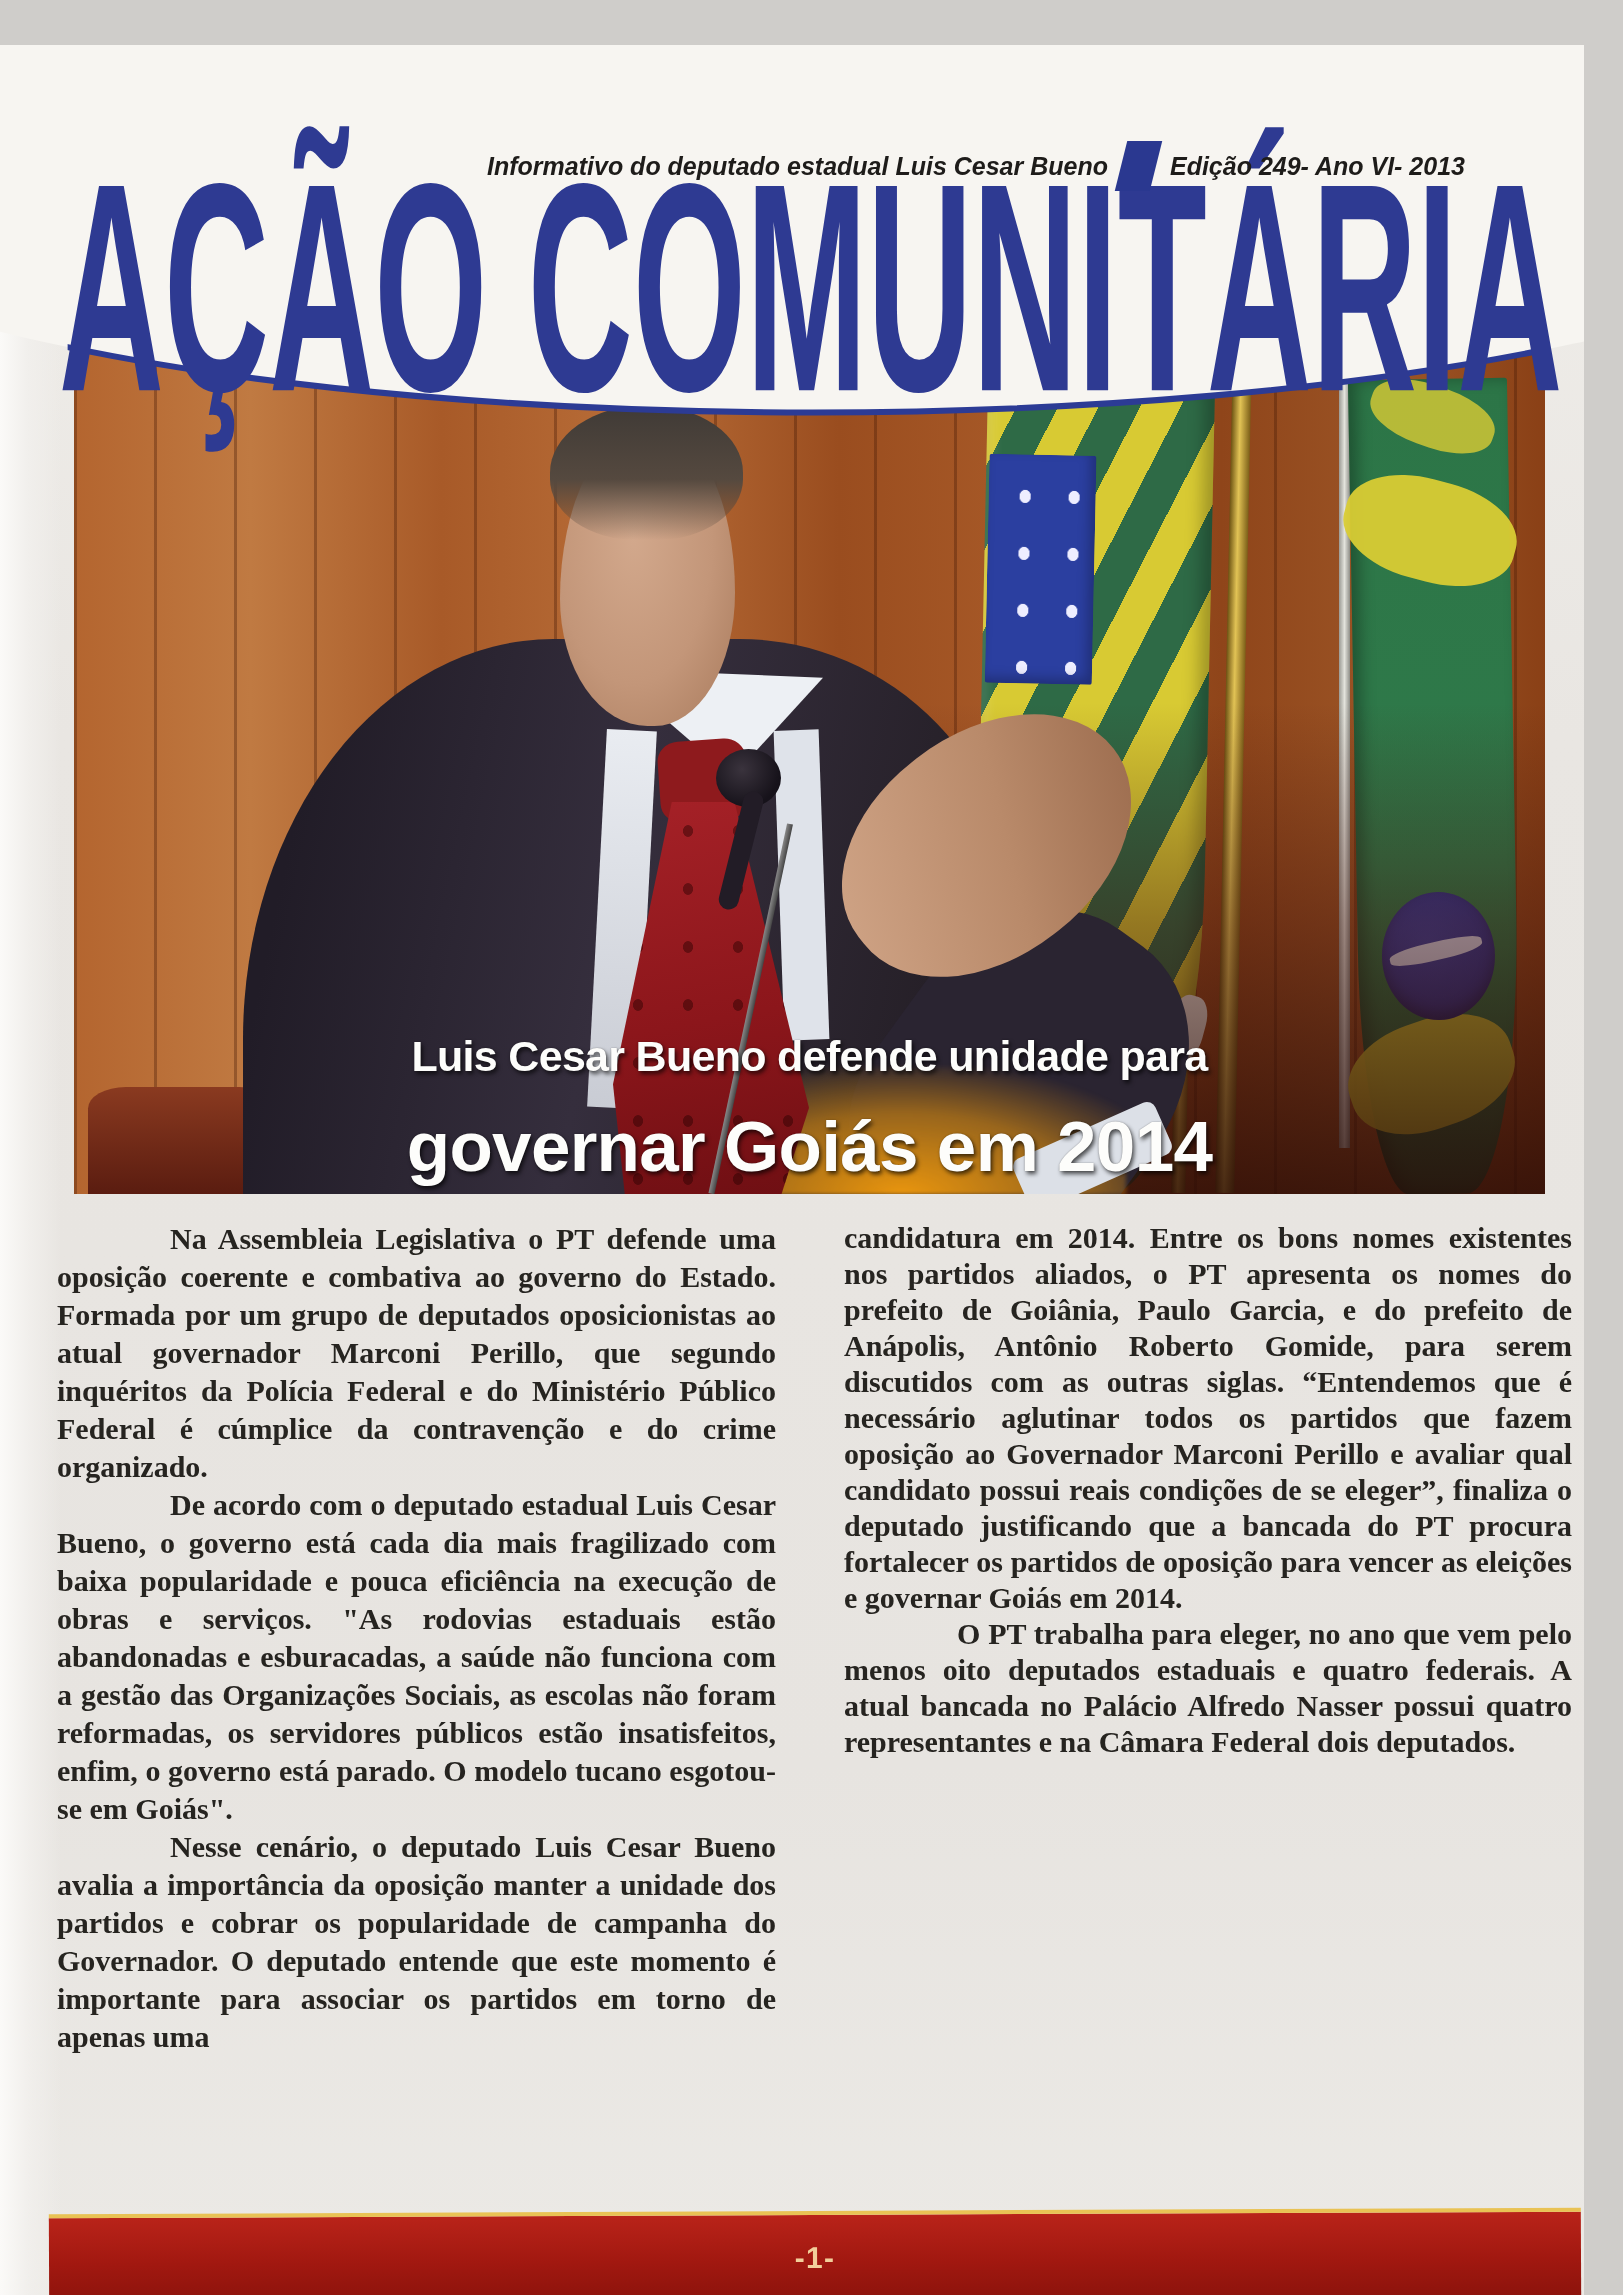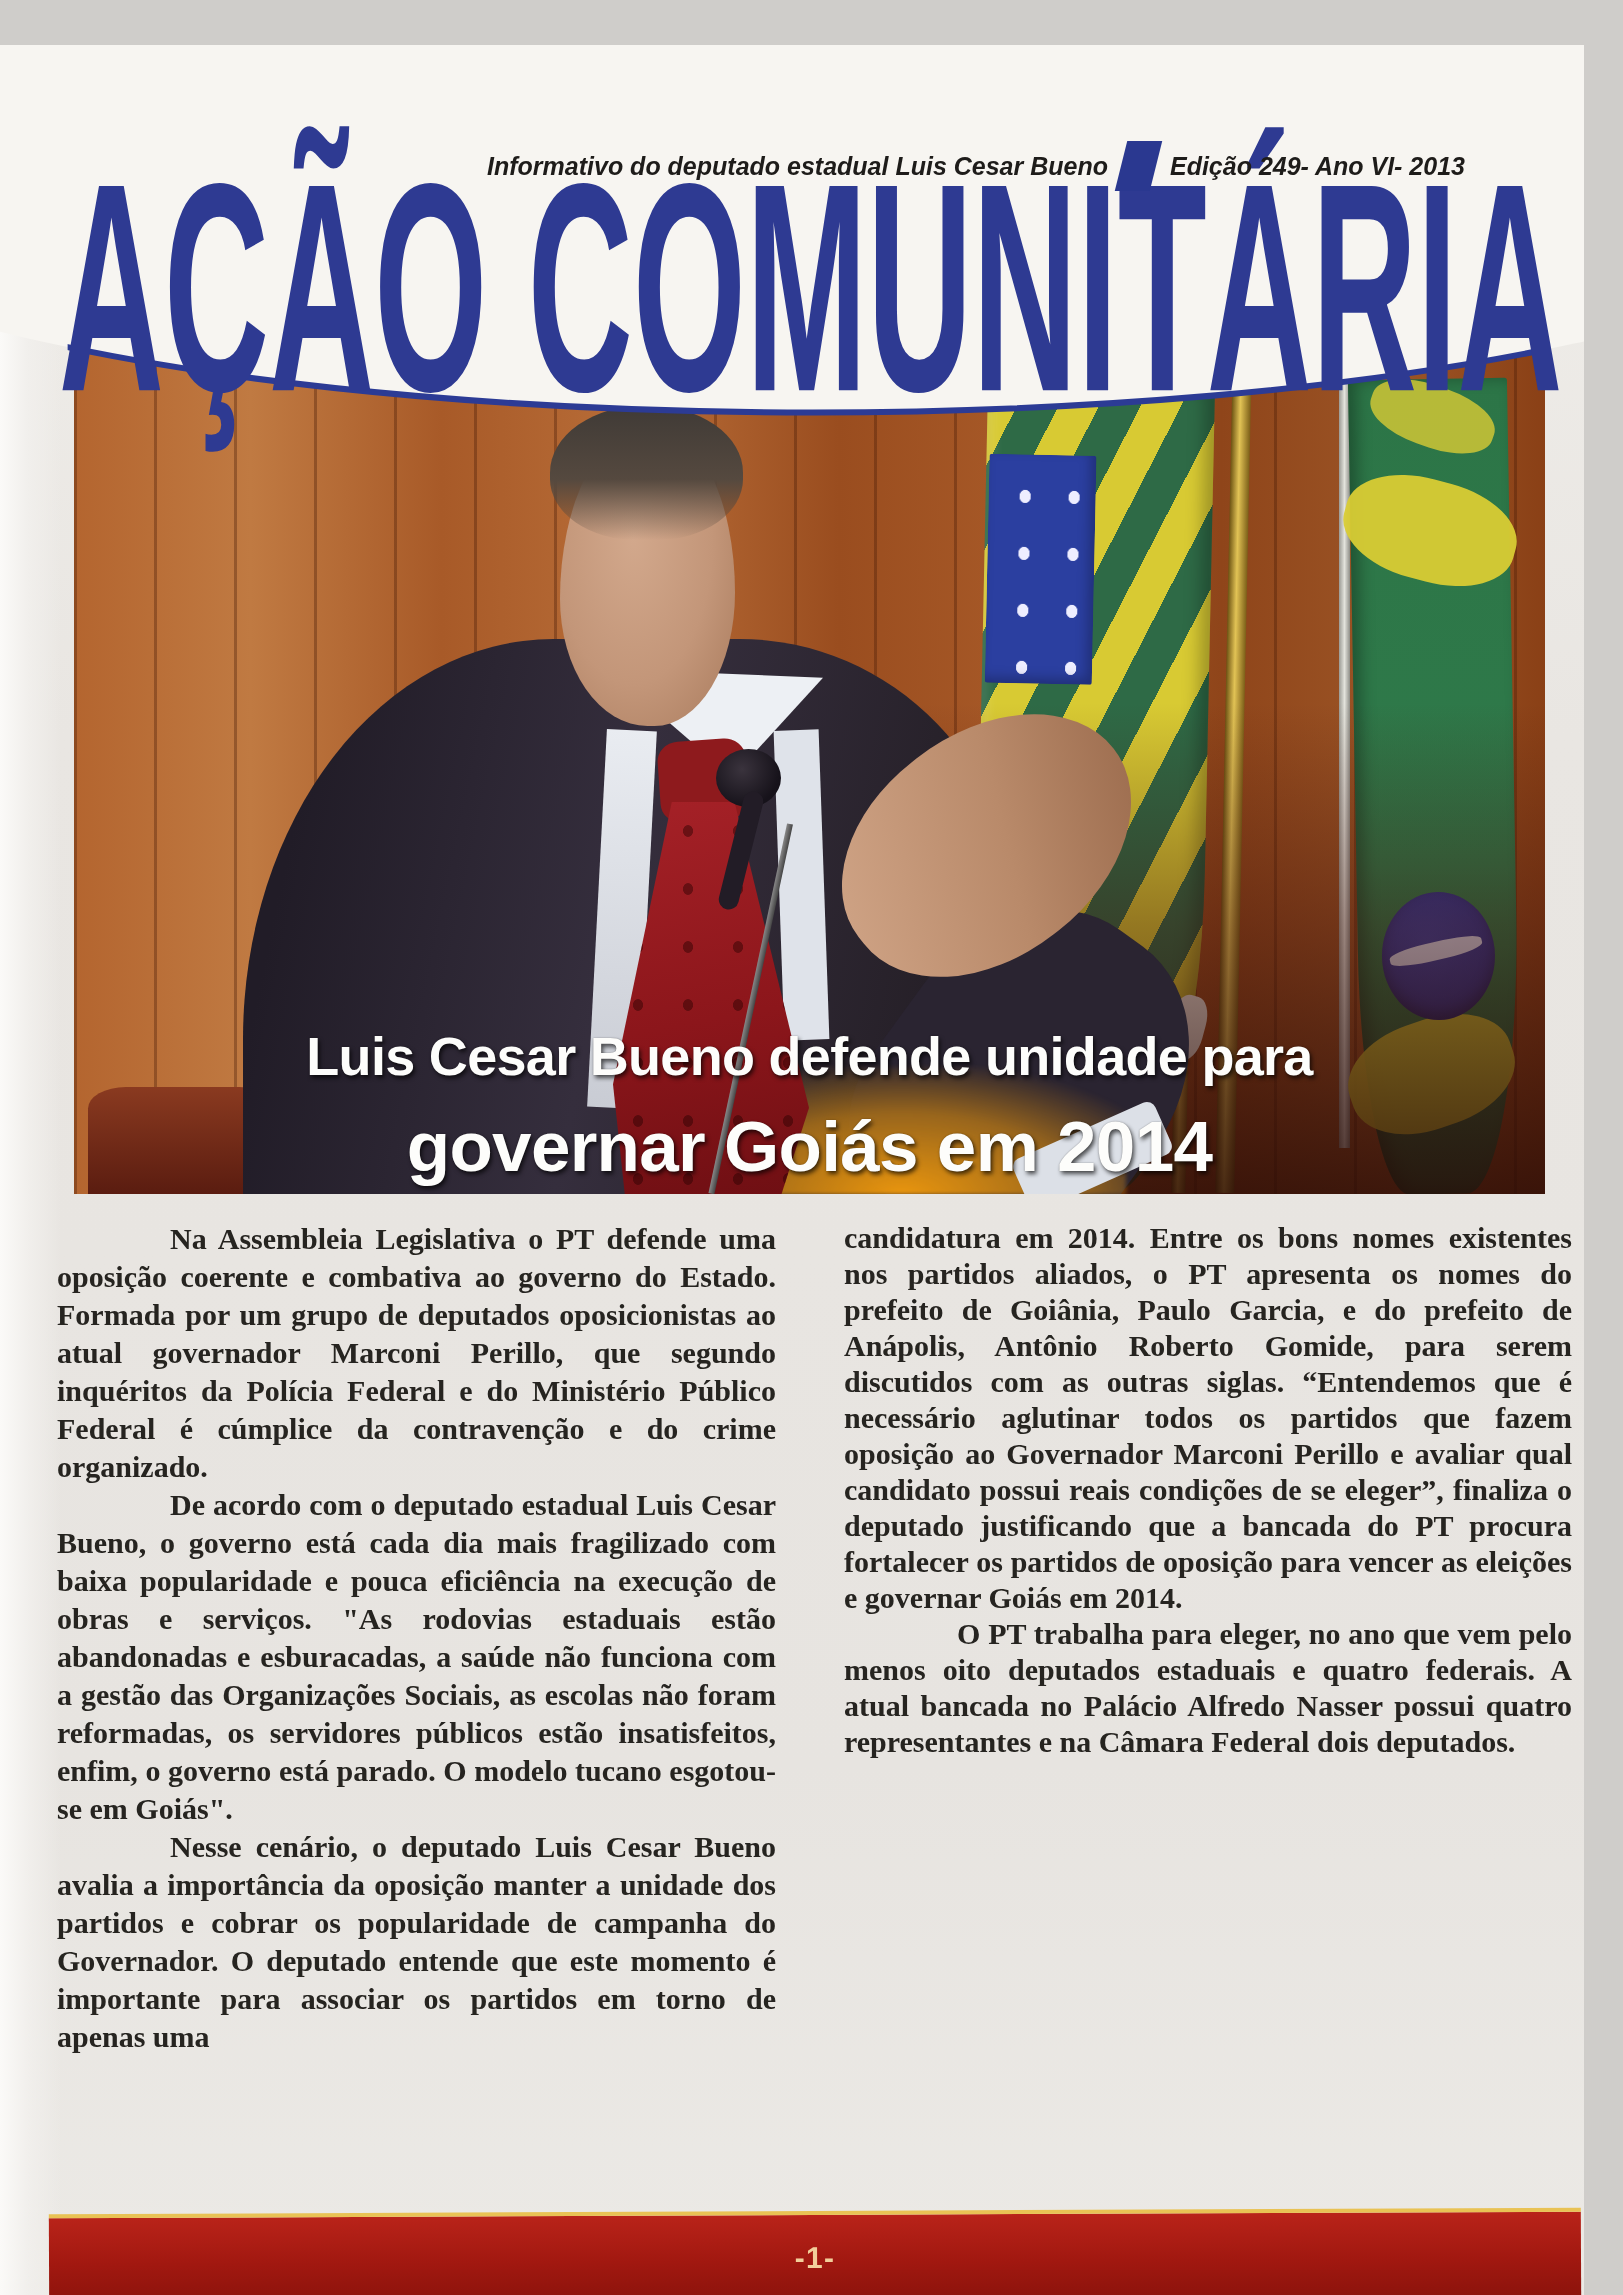--- a/index.html
+++ b/index.html
@@ -137,21 +137,21 @@
     border-radius:48% 52% 50% 50%; transform:rotate(-38deg); }
   .man-cuff { left:941px; top:776px; width:155px; height:57px; z-index:8;
     background:#dce0e7; transform:rotate(-24deg); border-radius:9.4px; }
 
   .headline { left:0; top:664px; width:100%; z-index:9; text-align:center; }
   .headline-line1, .headline-line2 {
     font-family:"Liberation Sans", sans-serif; font-weight:700;
     color:#fdfdfb; letter-spacing:-0.7px;
     text-shadow:2px 2.7px 4.7px rgba(0,0,0,.65), 0 0 1.3px rgba(0,0,0,.4);
   }
-  .headline-line1 { font-size:54px; line-height:81px; }
+  .headline-line1 { font-size:43px; line-height:81px; }
   .headline-line2 { font-size:71px; line-height:86px; margin-top:6.7px; }
 
   
   .article { position:absolute; left:0; top:1175px; width:1624px; z-index:1; }
   .col {
     position:absolute; top:0;
     font-family:"Liberation Serif", "DejaVu Serif", serif;
     font-size:30px; color:#262420;
     text-align:justify;
     font-weight:bold;

